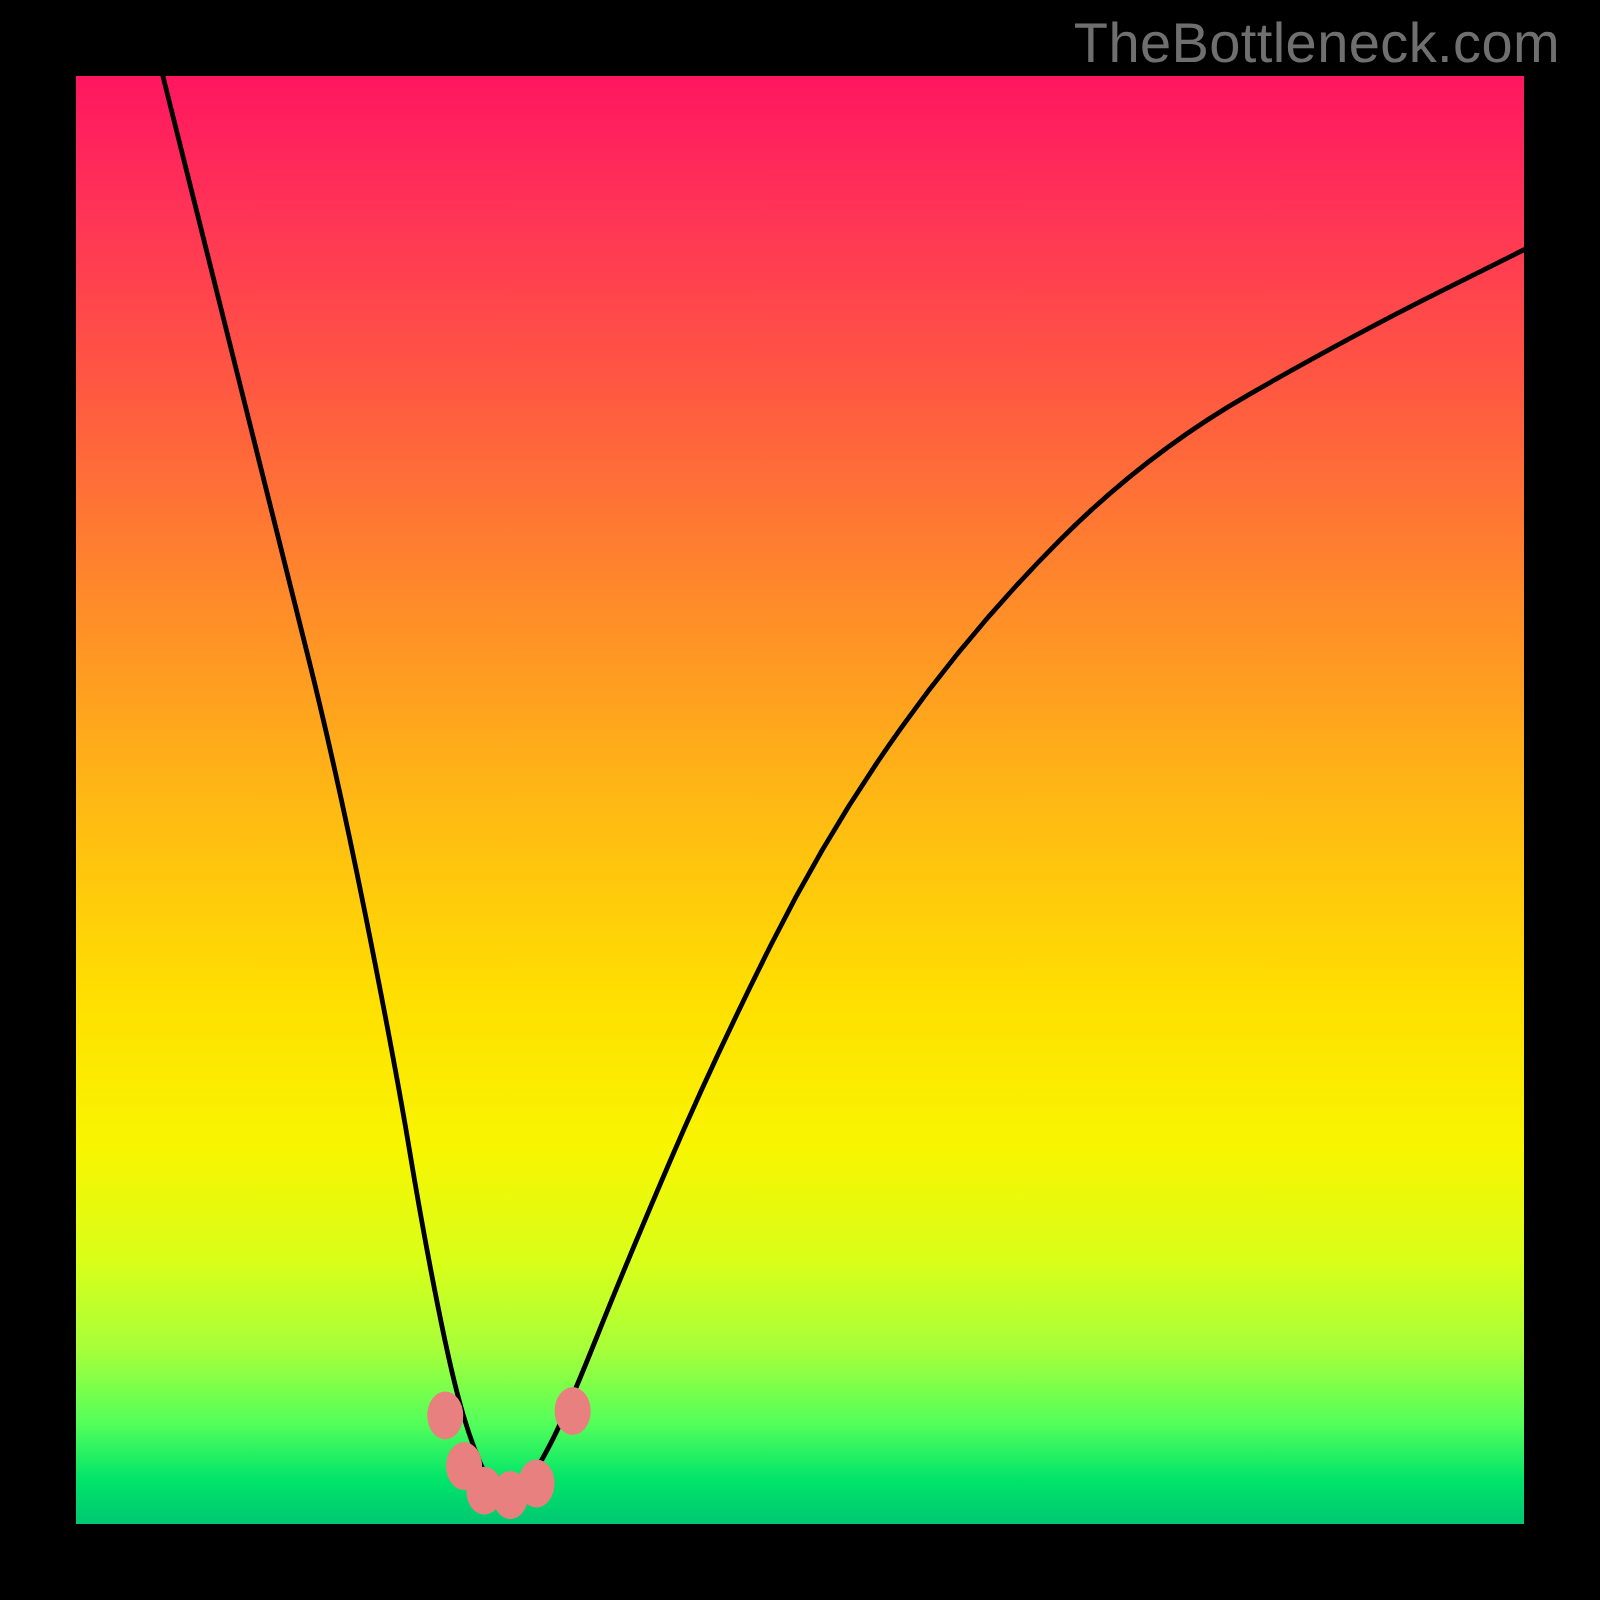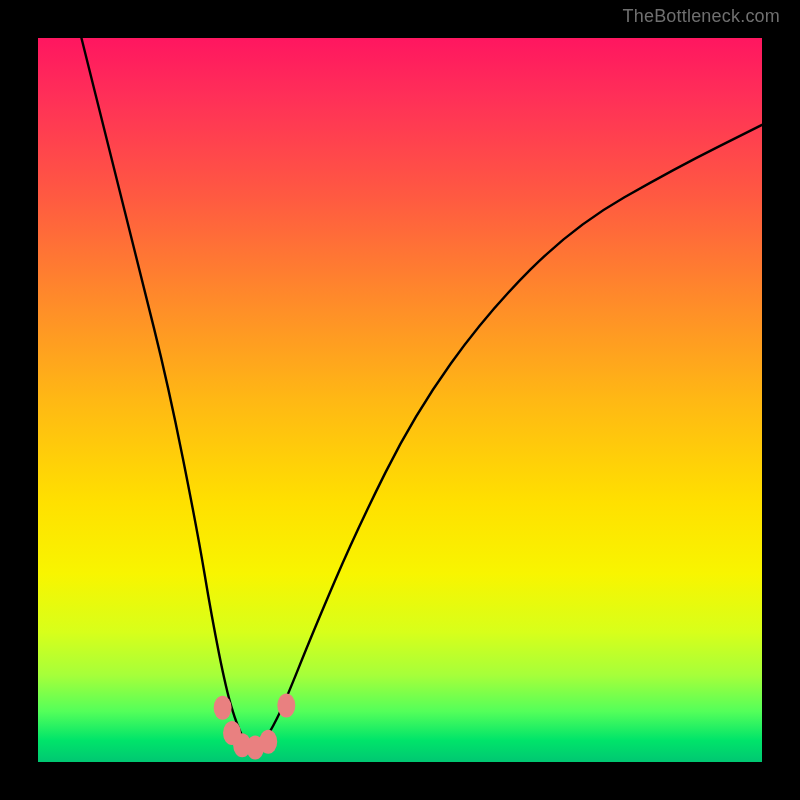--- a/index.html
+++ b/index.html
@@ -40,21 +40,21 @@
       #54ff5a 93%,
       #00e46a 97%,
       #00c772 100%
     );
   }
   .watermark {
     position: absolute;
     top: 6px;
     right: 20px;
     color: #6f6f6f;
-    font-size: 18px;
+    font-size: 28px;
     letter-spacing: 0.2px;
     user-select: none;
   }
   svg.curve {
     position: absolute;
     left: 0;
     top: 0;
     width: 724px;
     height: 724px;
     overflow: visible;

